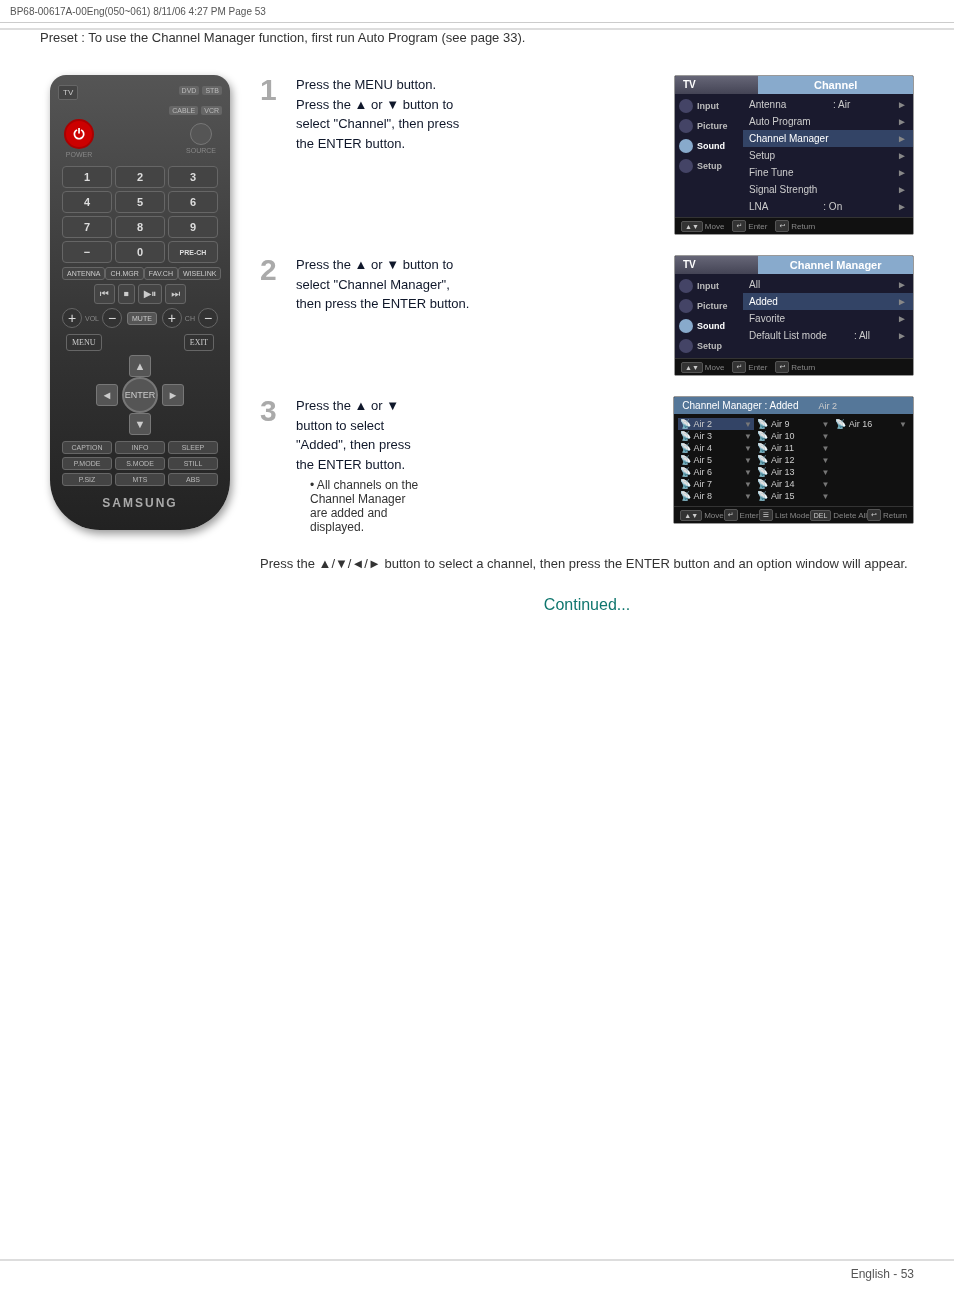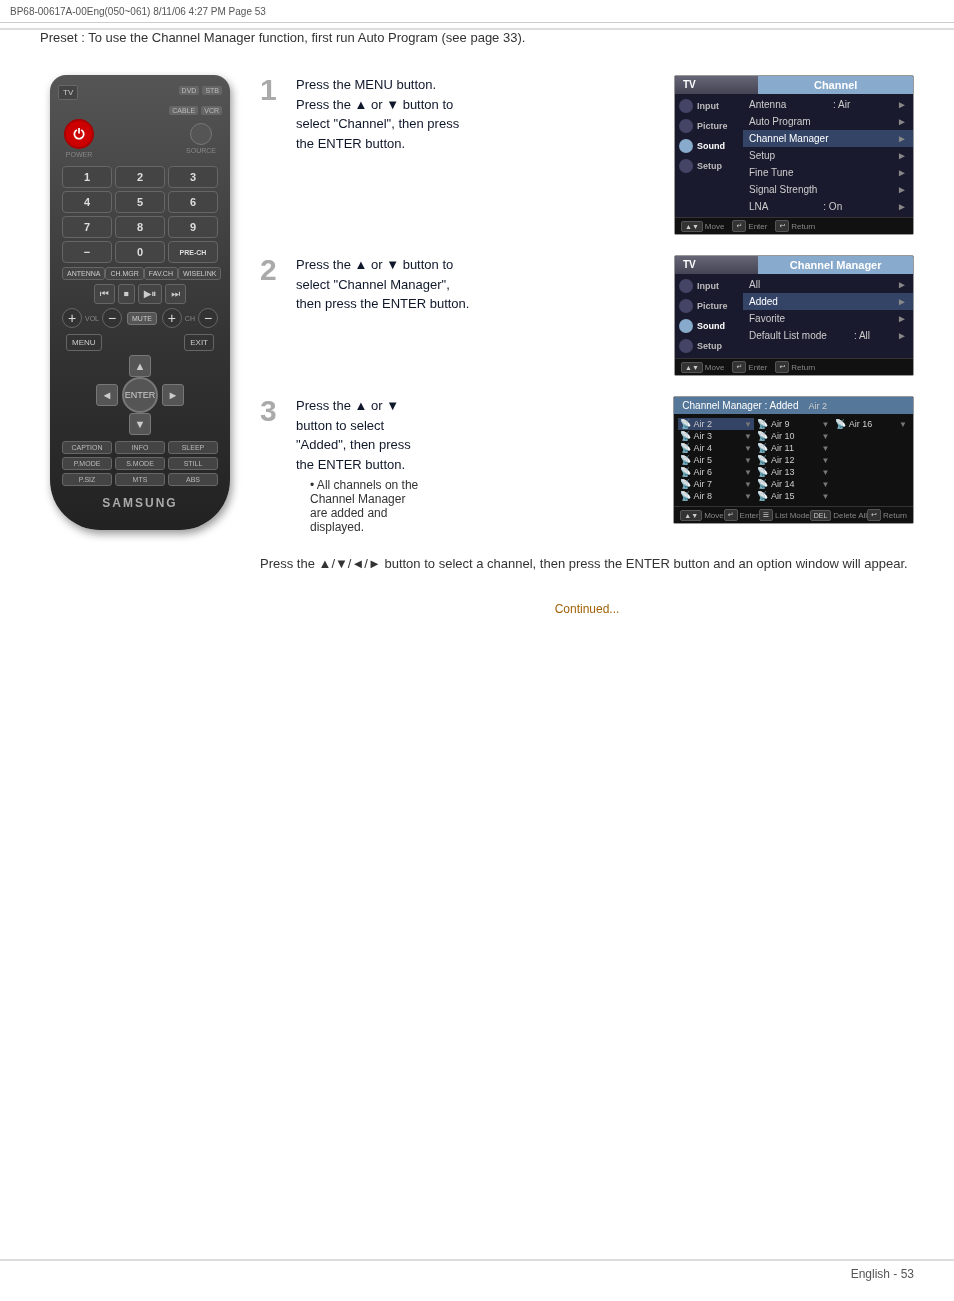--- a/index.html
+++ b/index.html
@@ -274,20 +274,21 @@
       justify-content: center;
       color: #ccc;
       font-size: 9px;
     }
 
     .menu-exit-row {
       display: flex;
       justify-content: space-between;
       padding: 0 8px;
       margin-bottom: 4px;
+      font-family: Liberation Serif, serif;
     }
 
     .menu-exit-btn {
       background: #333;
       color: #ccc;
       font-size: 8px;
       padding: 3px 5px;
       border-radius: 3px;
       border: 1px solid #666;
     }
@@ -511,21 +512,21 @@
       overflow: hidden;
     }
 
     .channel-grid-header {
       background: #557799;
       color: #fff;
       padding: 3px 8px;
       font-size: 10px;
       display: flex;
       align-items: flex-end;
-      gap: 6px;
+      gap: 16px;
     }
 
     .channel-grid-body {
       padding: 4px;
       display: grid;
       grid-template-columns: repeat(3, 1fr);
       gap: 2px;
     }
 
     .channel-cell {
@@ -566,23 +567,23 @@
     
     .bottom-note {
       font-size: 13px;
       color: #333;
       margin-top: 10px;
       line-height: 1.5;
     }
 
     .continued-text {
       text-align: center;
-      font-size: 12px;
-      color: #a16207;
-      margin-top: 28px;
+      font-size: 16px;
+      color: #0f766e;
+      margin-top: 22px;
     }
 
     
     .page-footer {
       position: absolute;
       bottom: 20px;
       right: 40px;
       font-size: 12px;
       color: #555;
     }

